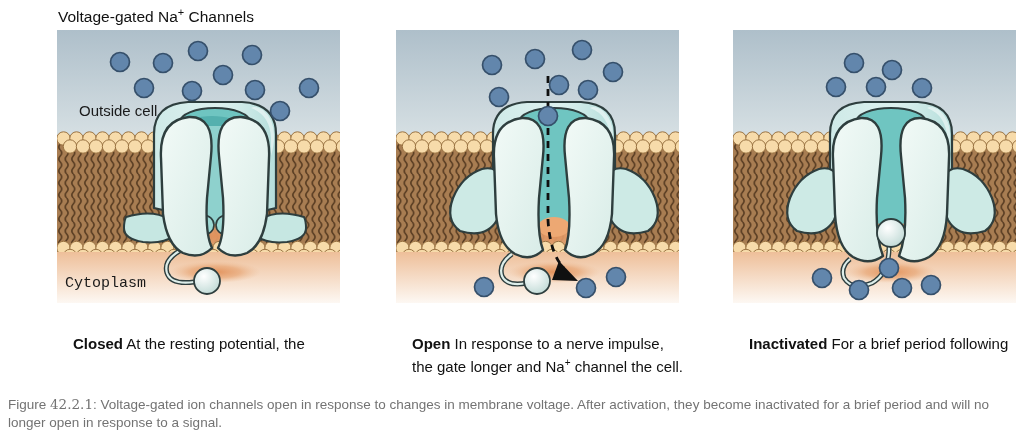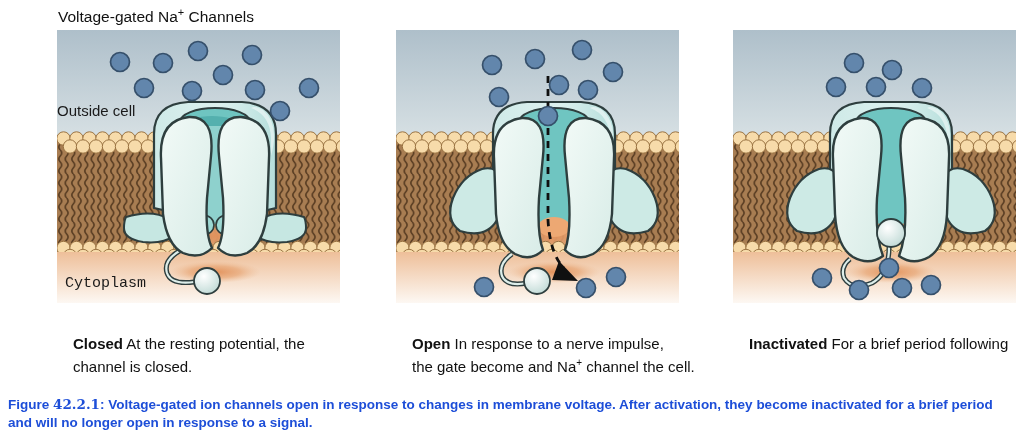--- a/index.html
+++ b/index.html
@@ -4,29 +4,29 @@
 <style>
   html,body{margin:0;padding:0;}
   body{width:1024px;height:435px;background:#ffffff;position:relative;overflow:hidden;
        font-family:"Liberation Sans",sans-serif;}
   .title{position:absolute;left:58px;top:6px;font-size:15.5px;font-weight:normal;color:#111;}
   .title sup{font-size:11px;}
   .panel{position:absolute;top:30px;width:283px;height:273px;}
   .panel svg{display:block;width:283px;height:273px;}
   #panel0{left:57px;} #panel1{left:396px;} #panel2{left:733px;}
   .side-label{position:absolute;font-size:15px;color:#1a1a1a;}
-  .lbl-outside{left:0;top:72px;}
+  .lbl-outside{left:22px;top:72px;}
   .lbl-cyto{left:8px;top:245px;font-family:Liberation Mono, monospace;}
   .caption{position:absolute;top:319px;font-size:15px;line-height:18.5px;color:#111;margin:16px;}
   .caption sup{font-size:10px;}
   #cap0{left:57px;width:292px;}
   #cap1{left:396px;width:292px;}
   #cap2{left:733px;width:300px;}
   .figcap{position:absolute;left:8px;top:396px;width:1008px;font-size:13.5px;line-height:17.5px;
-          color:#1d4ed8;margin:0;font-weight:bold;}
+          color:#737373;margin:0;}
   .fig-num{font-family:"DejaVu Serif",serif;}
 </style>
 </head>
 <body>
 
 <svg width="0" height="0" style="position:absolute" aria-hidden="true">
   <defs>
     <linearGradient id="skyG" x1="0" y1="0" x2="0" y2="1">
       <stop offset="0" stop-color="#aebfca"></stop>
         <stop offset="1" stop-color="#d9e2e5"></stop>
@@ -443,19 +443,19 @@
         <circle cx="189" cy="58" r="9.5" fill="#6286ac" stroke="#36506b" stroke-width="1.7"></circle>
         <circle cx="156" cy="238" r="9.5" fill="#6286ac" stroke="#36506b" stroke-width="1.7"></circle>
         <circle cx="89" cy="248" r="9.5" fill="#6286ac" stroke="#36506b" stroke-width="1.7"></circle>
         <circle cx="126" cy="260" r="9.5" fill="#6286ac" stroke="#36506b" stroke-width="1.7"></circle>
         <circle cx="169" cy="258" r="9.5" fill="#6286ac" stroke="#36506b" stroke-width="1.7"></circle>
         <circle cx="198" cy="255" r="9.5" fill="#6286ac" stroke="#36506b" stroke-width="1.7"></circle>
       </g>
   </svg>
 </div>
 
-<p class="caption" id="cap0"><b>Closed</b><span> At the resting potential, the</span><br><span>channel is closed.</span><sup></sup><span></span><br><span></span></p>
-
-<p class="caption" id="cap1"><b>Open</b><span> In response to a nerve impulse,</span><br><span>the gate become and Na</span><sup>+</sup><span> channel the cell.</span><br><span></span></p>
+<p class="caption" id="cap0"><b>Closed</b><span> At the resting potential, the</span><br><sup></sup><span></span><br><span></span></p>
+
+<p class="caption" id="cap1"><b>Open</b><span> In response to a nerve impulse,</span><br><span>the gate longer and Na</span><sup>+</sup><span> channel the cell.</span><br><span></span></p>
 
 <p class="caption" id="cap2"><b>Inactivated</b><span> For a brief period following</span><br><sup></sup><span></span><br></p>
 
 <p class="figcap"><span>Figure </span><span class="fig-num">42.2.1</span><span>: Voltage-gated ion channels open in response to changes in membrane voltage. After activation, they become inactivated for a brief period and will no longer open in response to a signal.</span></p>
 
 </body></html>

